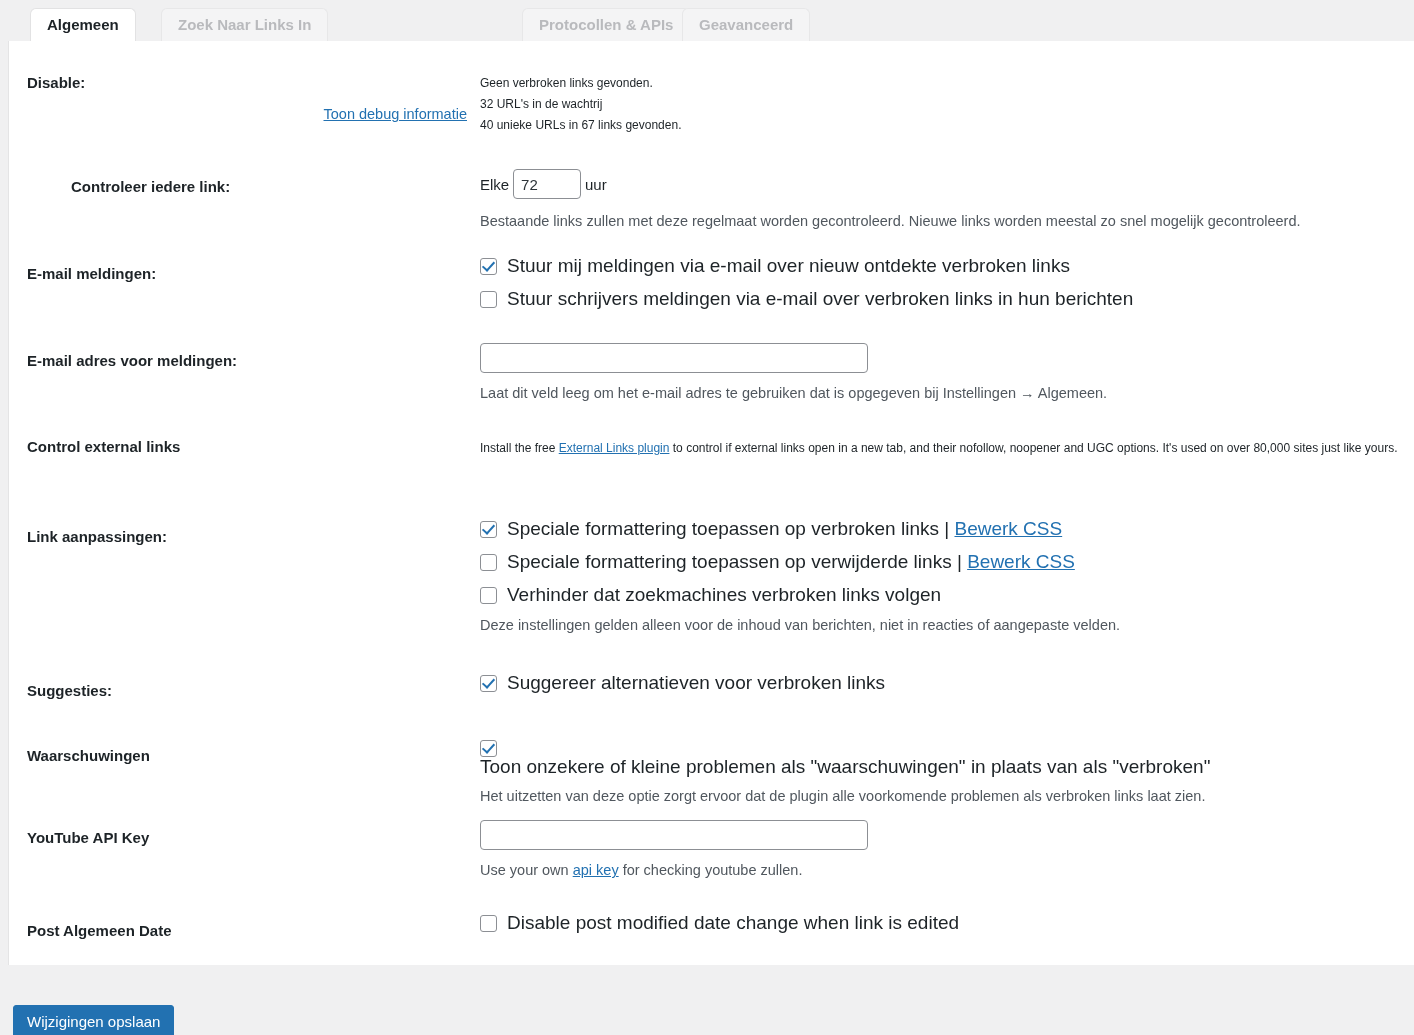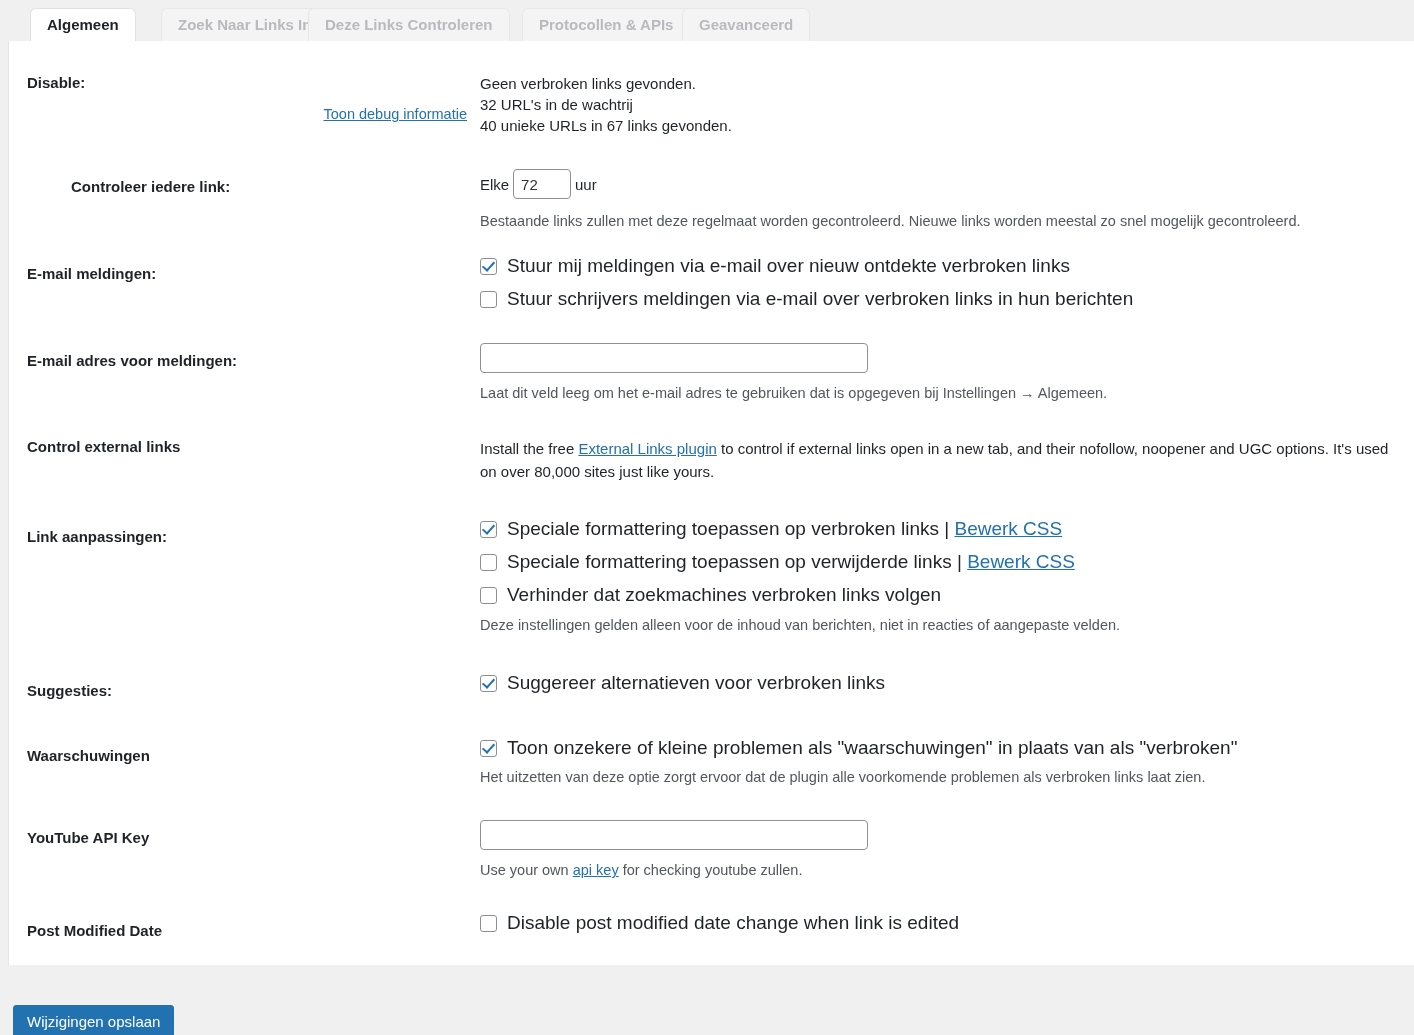--- a/index.html
+++ b/index.html
@@ -95,28 +95,28 @@
     right: 10px;
   }
 
   a, .link {
     color: #2271b1;
     text-decoration: underline;
     cursor: pointer;
   }
 
   .status-line {
-    font-size: 15px;
+    font-size: 12px;
     line-height: 21px;
     color: #1d2327;
   }
 
   
   .num-input {
-    width: 58px;
+    width: 68px;
     height: 30px;
     box-sizing: border-box;
     border: 1px solid #8c8f94;
     border-radius: 4px;
     background: #fff;
     font-family: "Liberation Sans", sans-serif;
     font-size: 15px;
     color: #2c3338;
     padding: 12px 7px;
     vertical-align: middle;
@@ -207,21 +207,20 @@
     cursor: pointer;
     white-space: nowrap;
   }
 </style>
 </head>
 <body>
 
 <div class="tabstrip">
   <div class="tab active" style="left:30px;">Algemeen</div>
   <div class="tab" style="left:161px;">Zoek Naar Links In</div>
-  <div class="tab" style="left:308px;">Deze Links Controleren</div>
   <div class="tab" style="left:522px;">Protocollen &amp; APIs</div>
   <div class="tab" style="left:682px;">Geavanceerd</div>
 </div>
 
 <div class="panel">
   <div class="form-table">
 
     <div class="row" style="top:32px;">
       <div class="row-label">
         <span>Disable:</span>
@@ -304,38 +303,38 @@
         <div class="cbrow" style="margin-bottom:0;">
           <span class="cb checked"></span>
           <span class="cblabel">Suggereer alternatieven voor verbroken links</span>
         </div>
       </div>
     </div>
 
     <div class="row" style="top:697px;">
       <div class="row-label" style="top:8px;">Waarschuwingen</div>
       <div class="row-field">
-        <div class="cbrow" style="margin-bottom:9px;">
+        <div class="cbrow" style="margin-bottom:9px;flex-direction:column;">
           <span class="cb checked"></span>
           <span class="cblabel">Toon onzekere of kleine problemen als "waarschuwingen" in plaats van als "verbroken"</span>
         </div>
         <div class="desc">Het uitzetten van deze optie zorgt ervoor dat de plugin alle voorkomende problemen als verbroken links laat zien.</div>
       </div>
     </div>
 
     <div class="row" style="top:779px;">
       <div class="row-label" style="top:8px;">YouTube API Key</div>
       <div class="row-field">
         <input class="text-input" type="text" placeholder="" style="">
         <div class="desc" style="margin-top:10px;"><span>Use your own </span><a>api key</a><span> for checking youtube zullen.</span></div>
       </div>
     </div>
 
     <div class="row" style="top:872px;">
-      <div class="row-label" style="top:8px;">Post Modified Date</div>
+      <div class="row-label" style="top:8px;">Post Algemeen Date</div>
       <div class="row-field">
         <div class="cbrow" style="margin-bottom:0;">
           <span class="cb"></span>
           <span class="cblabel">Disable post modified date change when link is edited</span>
         </div>
       </div>
     </div>
 
   </div>
 </div>

